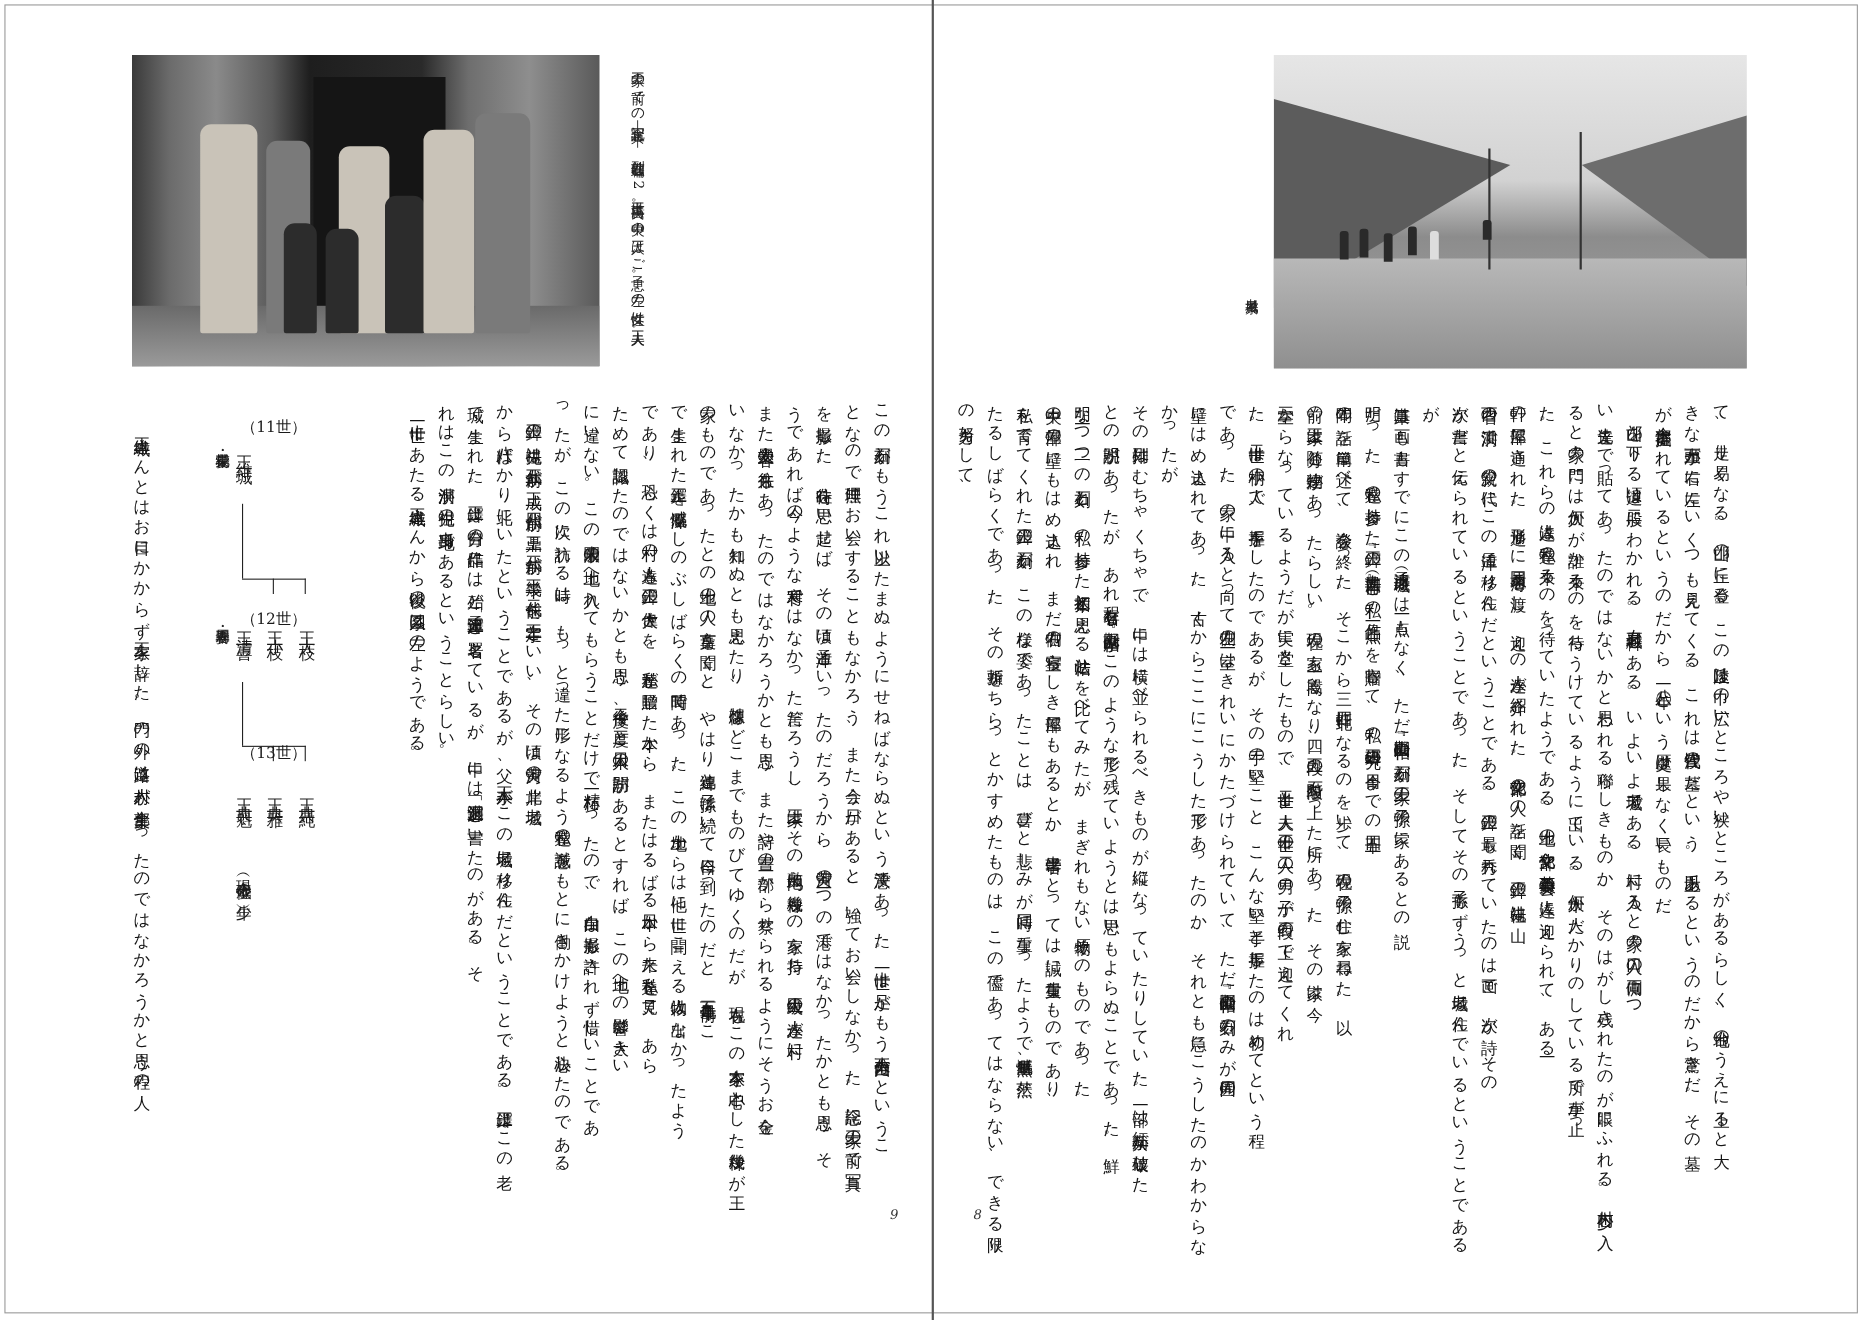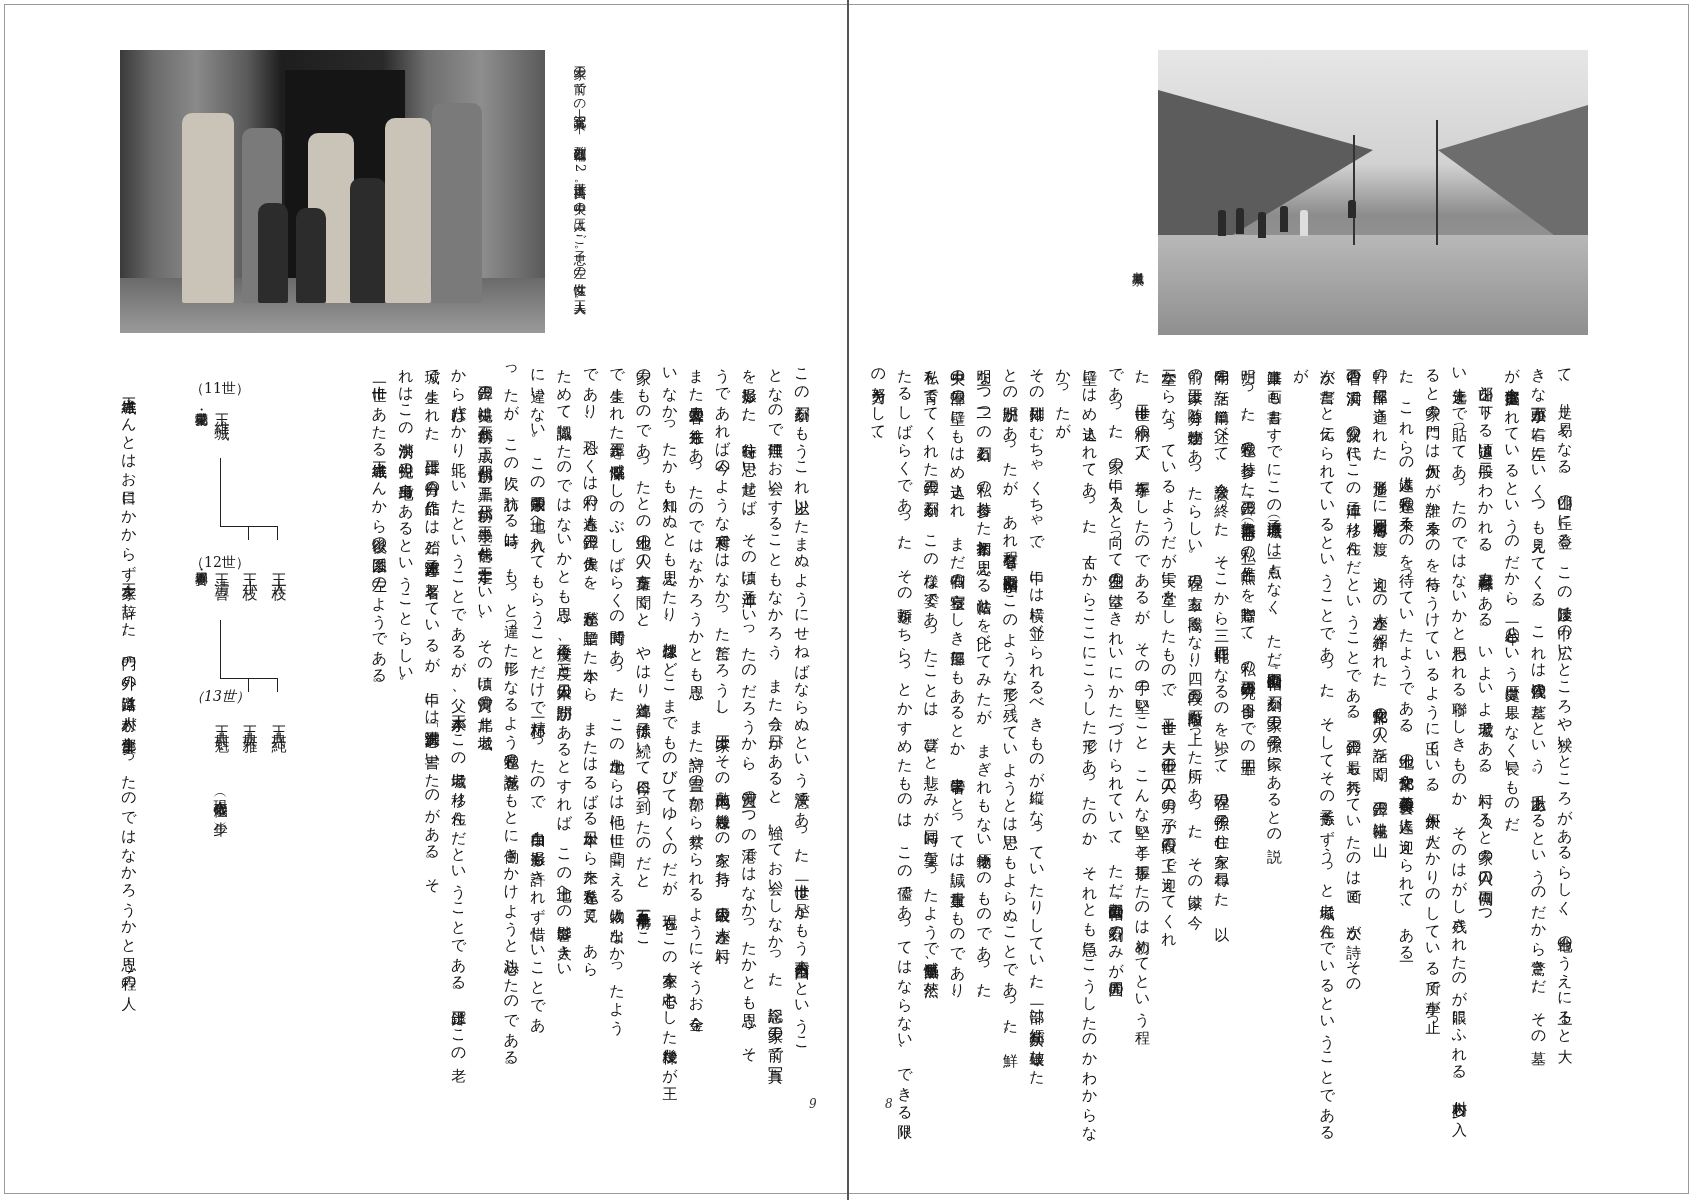--- a/index.html
+++ b/index.html
@@ -38,21 +38,21 @@
   .caption-family { left:570px; top:56px; height:280px; }
   .caption-street { left:1128px; top:262px; height:80px; font-size:12px; }
 
   .body-text { position:absolute; writing-mode:vertical-rl; font-size:15px; line-height:26.4px; letter-spacing:1.05px; color:#151515; text-align:justify; }
   .body-text p { margin:0; text-indent:0; }
   .text-left { left:330px; top:358px; width:485px; height:775px; }
   .text-right { left:888px; top:358px; width:690px; height:775px; }
   .text-far-left { left:112px; top:386px; width:30px; height:740px; }
 
   .genealogy { position:absolute; left:180px; top:380px; width:170px; height:540px; }
-  .genealogy .gen-label { position:absolute; font-size:14px; font-family:"DejaVu Serif",serif; }
+  .genealogy .gen-label { position:absolute; font-size:14px; font-family:"DejaVu Serif",serif;margin-left:29px; }
   .genealogy .person-name { position:absolute; writing-mode:vertical-rl; font-size:15px; letter-spacing:6px; }
   .genealogy .spouse { position:absolute; writing-mode:vertical-rl; font-size:13px; letter-spacing:0; line-height:14px; }
   .genealogy .note { position:absolute; writing-mode:vertical-rl; font-size:14px; letter-spacing:1px; }
   .genealogy .line-v { position:absolute; width:1px; background:#222; }
   .genealogy .line-h { position:absolute; height:1px; background:#222; }
 
   .page-number { position:absolute; font-family:"DejaVu Serif","Liberation Serif",serif; font-style:italic; font-size:12px; color:#333; }
   .pn-left { left:809px; top:1097px; }
   .pn-right { left:885px; top:1097px; }
 </style>
@@ -111,21 +111,21 @@
       <div class="gen-label" style="left:10px;top:174px;">（12世）</div>
       <div class="person-name" style="left:32px;top:182px;">王清喜</div>
       <div class="spouse" style="left:14px;top:182px;">妻・周翠香</div>
       <div class="person-name" style="left:60px;top:182px;">王小枝</div>
       <div class="person-name" style="left:89px;top:182px;">王大枝</div>
       <div class="line-v" style="left:40px;top:240px;height:58px;"></div>
       <div class="line-h" style="left:40px;top:298px;width:58px;"></div>
       <div class="line-v" style="left:68px;top:298px;height:14px;"></div>
       <div class="line-v" style="left:97px;top:298px;height:14px;"></div>
 
-      <div class="gen-label" style="left:10px;top:308px;font-style:italic;">（13世）</div>
+      <div class="gen-label" style="left:10px;top:296px;">（13世）</div>
       <div class="person-name" style="left:32px;top:334px;">王典魁</div>
       <div class="person-name" style="left:60px;top:334px;">王典雅</div>
       <div class="person-name" style="left:89px;top:334px;">王典純</div>
       <div class="note" style="left:32px;top:408px;">（現在十歳位の少年）</div>
     </div>
 
     <div class="body-text text-far-left">
       <p>王維城さんとはお目にかからず王家を辞した。門の外の道路は村人が全部集まったのではなかろうかと思う程の人</p>
     </div>
 

